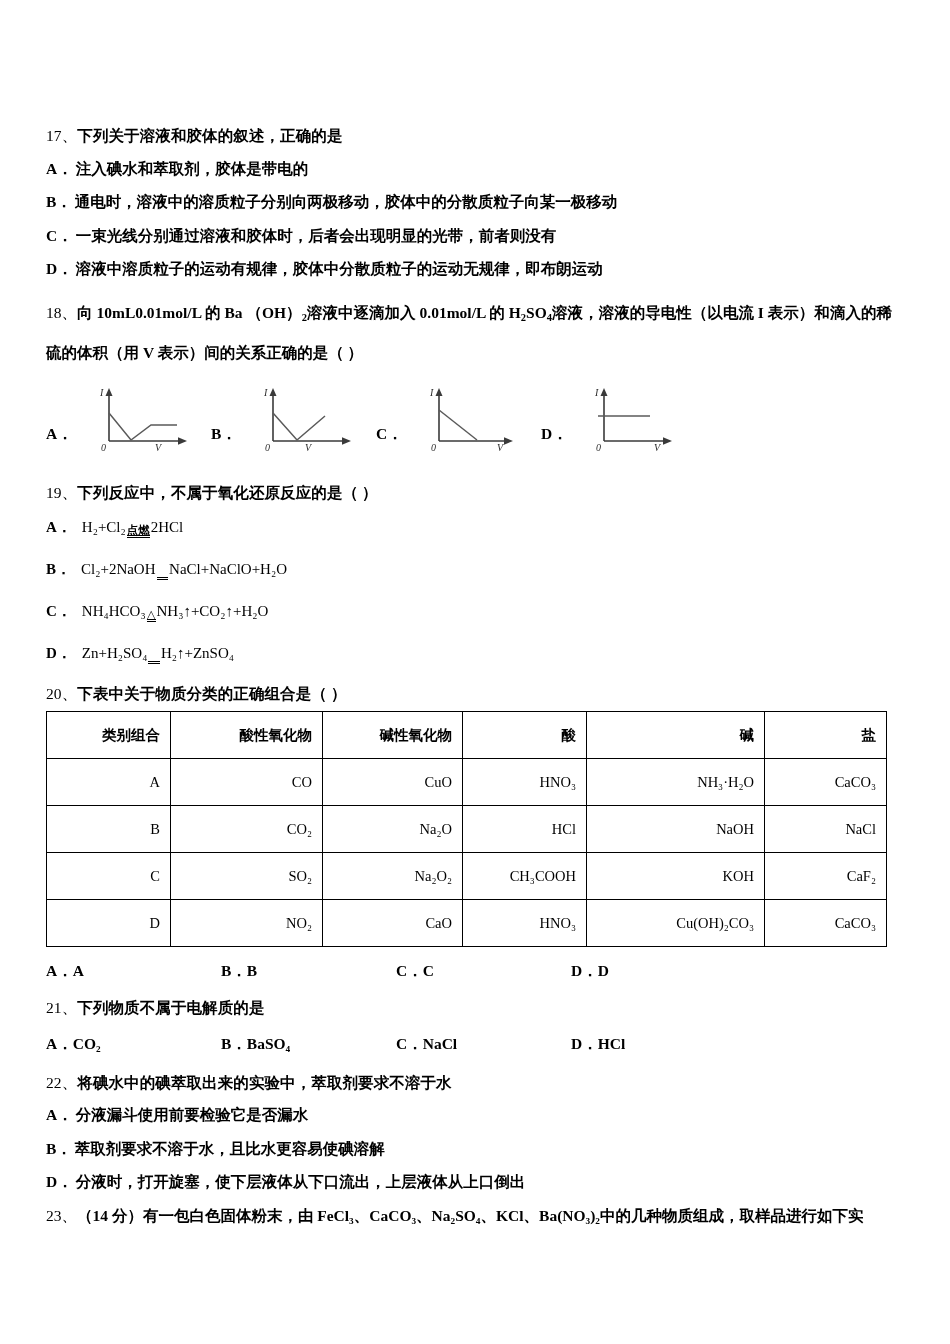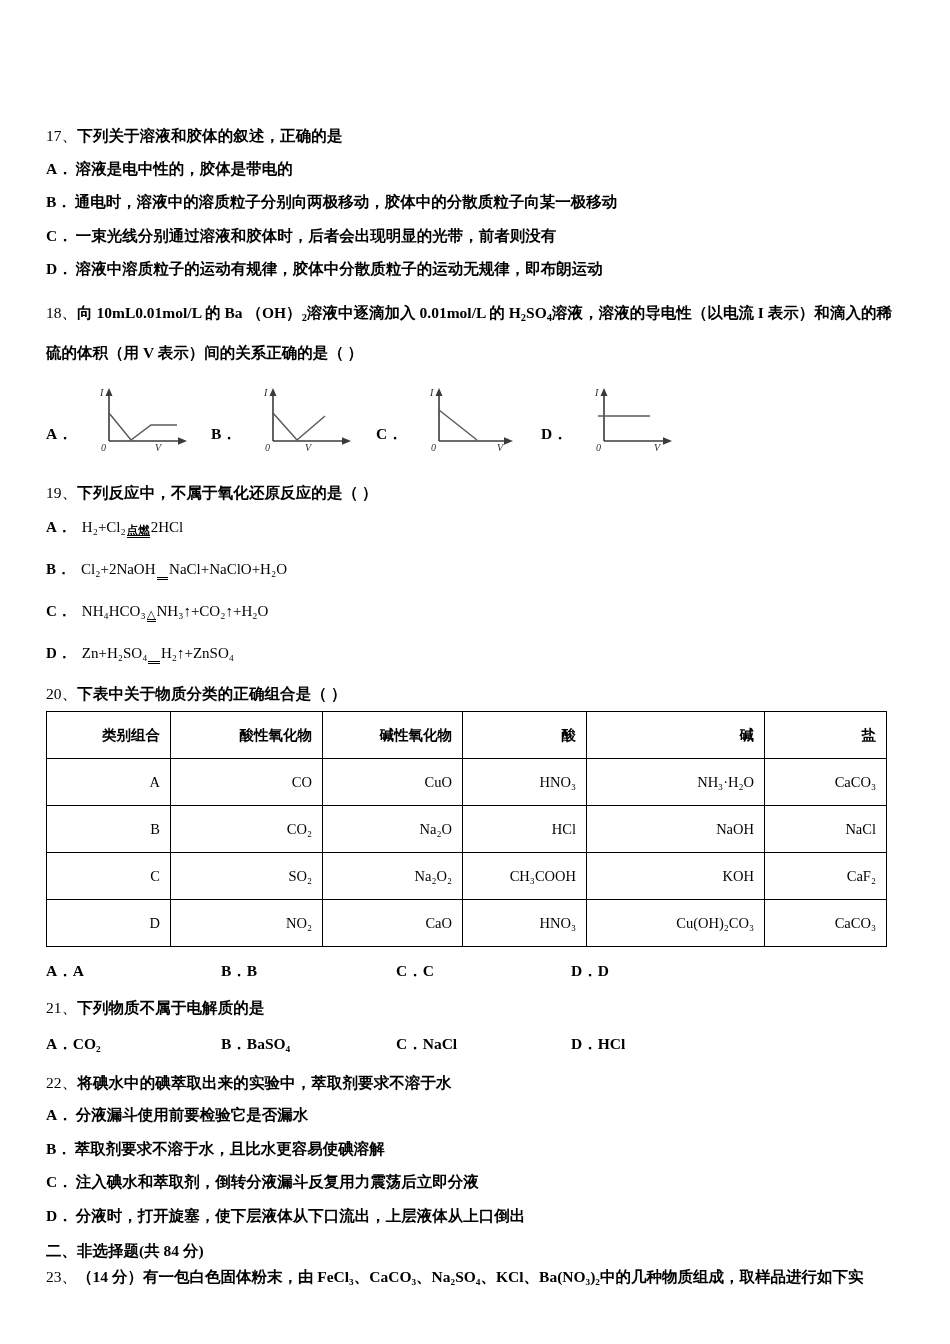--- a/index.html
+++ b/index.html
@@ -154,21 +154,21 @@
 </style>
 </head>
 <body>
 
 <div class="page">
 
   <p class="qline">
     <span class="qnum">17、</span><span class="qstem">下列关于溶液和胶体的叙述，正确的是</span>
   </p>
   <p class="opt">
-    <span class="lbl">A．</span><span>溶液是电中性的，胶体是带电的</span>
+    <span class="lbl">A．</span><span>注入碘水和萃取剂，胶体是带电的</span>
   </p>
   <p class="opt">
     <span class="lbl">B．</span><span>通电时，溶液中的溶质粒子分别向两极移动，胶体中的分散质粒子向某一极移动</span>
   </p>
   <p class="opt">
     <span class="lbl">C．</span><span>一束光线分别通过溶液和胶体时，后者会出现明显的光带，前者则没有</span>
   </p>
   <p class="opt">
     <span class="lbl">D．</span><span>溶液中溶质粒子的运动有规律，胶体中分散质粒子的运动无规律，即布朗运动</span>
   </p>
@@ -325,24 +325,20 @@
   <p class="qline">
     <span class="qnum">22、</span><span class="qstem">将碘水中的碘萃取出来的实验中，萃取剂要求不溶于水</span>
   </p>
   <p class="opt">
     <span class="lbl">A．</span><span>分液漏斗使用前要检验它是否漏水</span>
   </p>
   <p class="opt">
     <span class="lbl">B．</span><span>萃取剂要求不溶于水，且比水更容易使碘溶解</span>
   </p>
   <p class="opt">
-    <span class="lbl">C．</span><span>注入碘水和萃取剂，倒转分液漏斗反复用力震荡后立即分液</span>
-  </p>
-  <p class="opt">
     <span class="lbl">D．</span><span>分液时，打开旋塞，使下层液体从下口流出，上层液体从上口倒出</span>
   </p>
 
-  <p class="section-head">二、非选择题(共 84 分)</p>
   <p class="q23">
     <span class="qnum">23、</span><span>（14 分）有一包白色固体粉末，由 FeCl₃、CaCO₃、Na₂SO₄、KCl、Ba(NO₃)₂中的几种物质组成，取样品进行如下实</span>
   </p>
 
 </div>
 
 </body></html>

